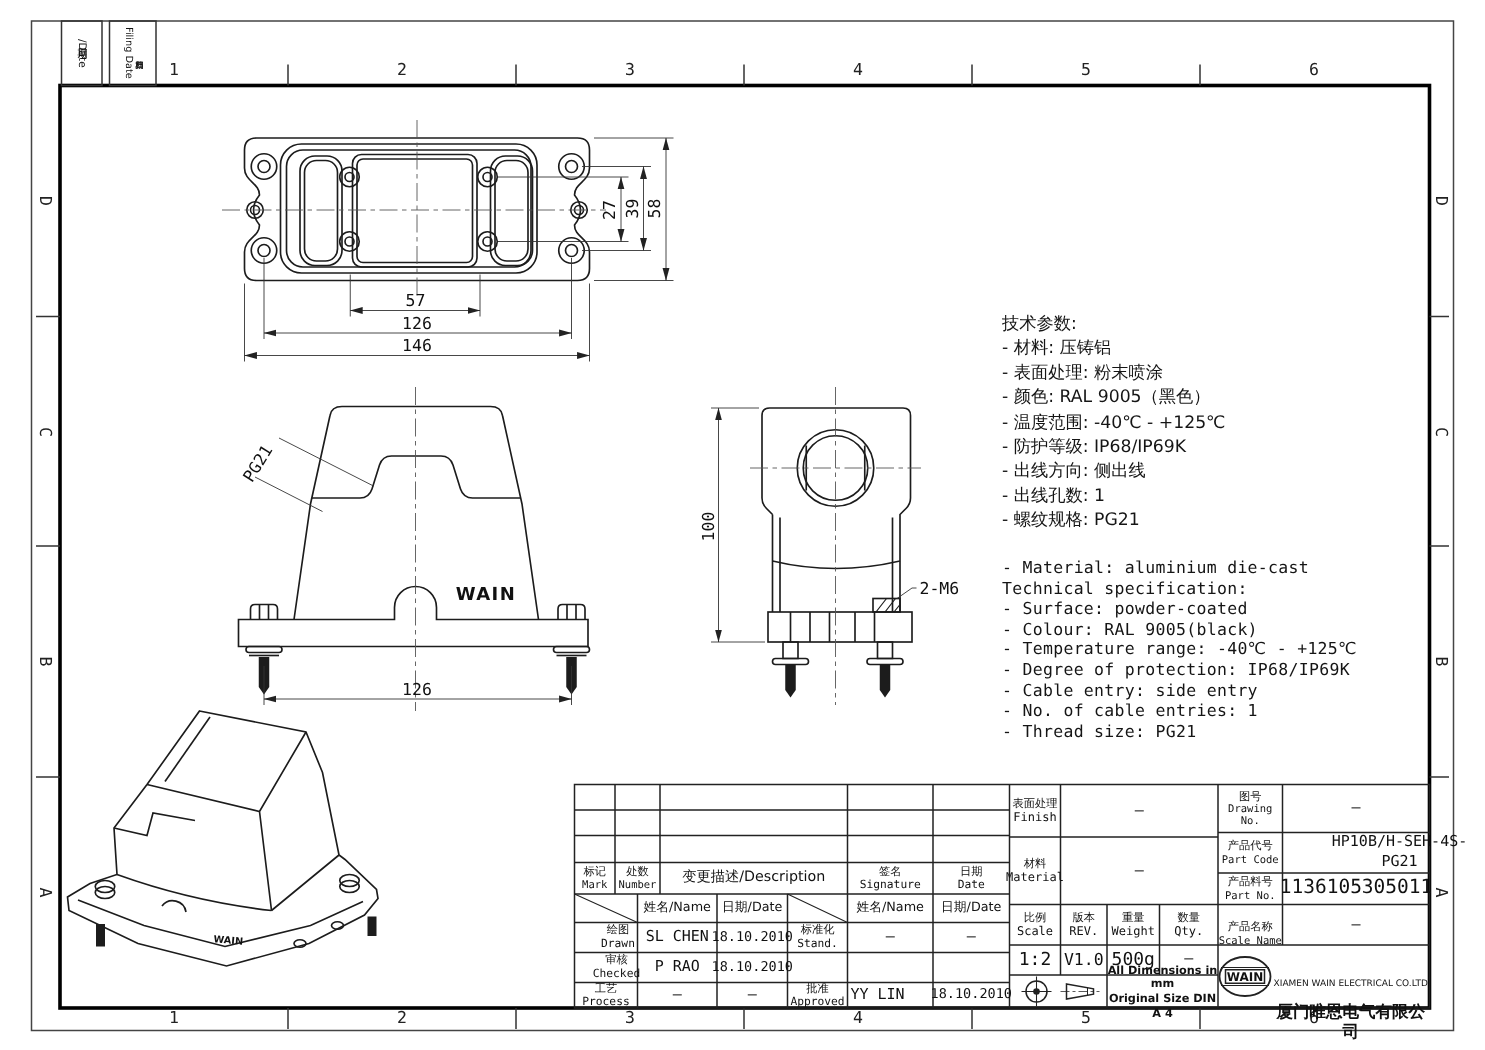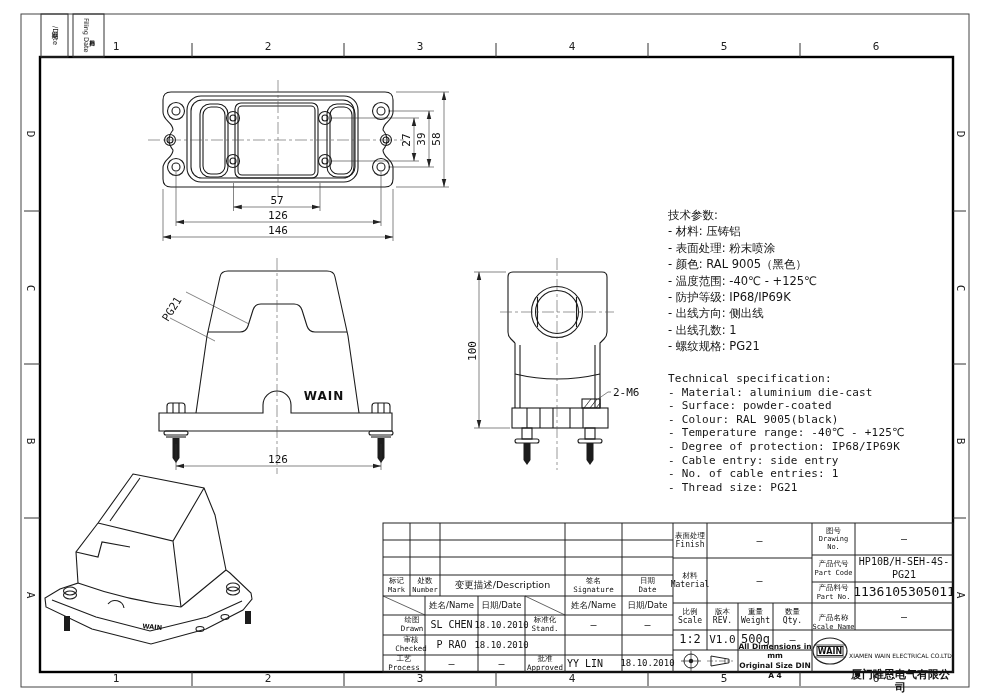--- a/index.html
+++ b/index.html
@@ -256,22 +256,22 @@
   <div class="noteline">- 表面处理: 粉末喷涂</div>
   <div class="noteline">- 颜色: RAL 9005（黑色）</div>
   <div class="noteline">- 温度范围: -40℃ - +125℃</div>
   <div class="noteline">- 防护等级: IP68/IP69K</div>
   <div class="noteline">- 出线方向: 侧出线</div>
   <div class="noteline">- 出线孔数: 1</div>
   <div class="noteline">- 螺纹规格: PG21</div>
 </div>
 
 <div id="notes-en">
+  <div class="noteline">- Material: aluminium die-cast</div>
   <div class="noteline">Technical specification:</div>
-  <div class="noteline">- Material: aluminium die-cast</div>
   <div class="noteline">- Surface: powder-coated</div>
   <div class="noteline">- Colour: RAL 9005(black)</div>
   <div class="noteline">- Temperature range: -40℃ - +125℃</div>
   <div class="noteline">- Degree of protection: IP68/IP69K</div>
   <div class="noteline">- Cable entry: side entry</div>
   <div class="noteline">- No. of cable entries: 1</div>
   <div class="noteline">- Thread size: PG21</div>
 </div>
 
 <div class="cell col" style="left:383px;top:575px;width:27px;height:21px;">
@@ -367,21 +367,21 @@
 
 <div class="cell col" style="left:812px;top:523px;width:43px;height:32px;">
   <span class="zh">图号</span>
   <span class="enl" style="font-size:7px;">Drawing No.</span>
 </div>
 <div class="cell val" style="left:855px;top:523px;width:98px;height:32px;">–</div>
 <div class="cell col" style="left:812px;top:555px;width:43px;height:27px;">
   <span class="zh">产品代号</span>
   <span class="enl" style="font-size:7px;">Part Code</span>
 </div>
-<div class="cell val wrapcode" style="left:856px;top:555px;width:96px;height:27px;font-size:10px;">HP10B/H-SEH-4S-PG21</div>
+<div class="cell val wrapcode" style="left:856px;top:555px;width:96px;height:27px;font-size:10px;padding-left:29px;">HP10B/H-SEH-4S-PG21</div>
 <div class="cell col" style="left:812px;top:582px;width:43px;height:21px;">
   <span class="zh">产品料号</span>
   <span class="enl" style="font-size:7px;">Part No.</span>
 </div>
 <div class="cell val" style="left:855px;top:582px;width:98px;height:21px;font-size:13px;">1136105305011</div>
 <div class="cell col" style="left:812px;top:603px;width:43px;height:39px;">
   <span class="zh">产品名称</span>
   <span class="enl" style="font-size:7px;">Scale Name</span>
 </div>
 <div class="cell val" style="left:855px;top:603px;width:98px;height:27px;">–</div>

